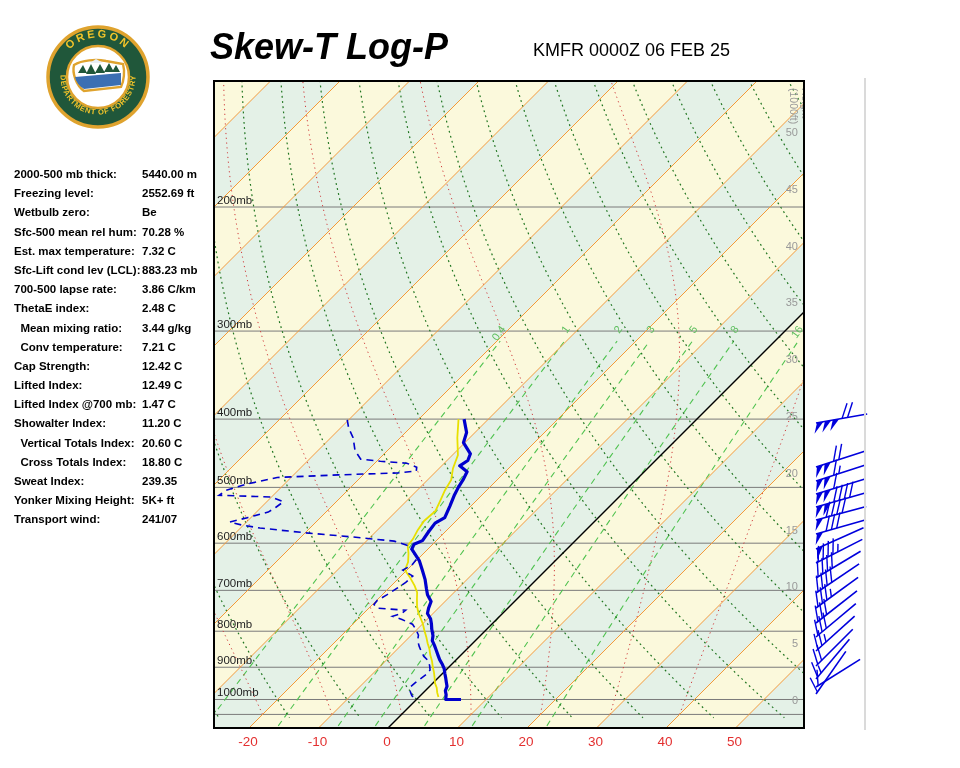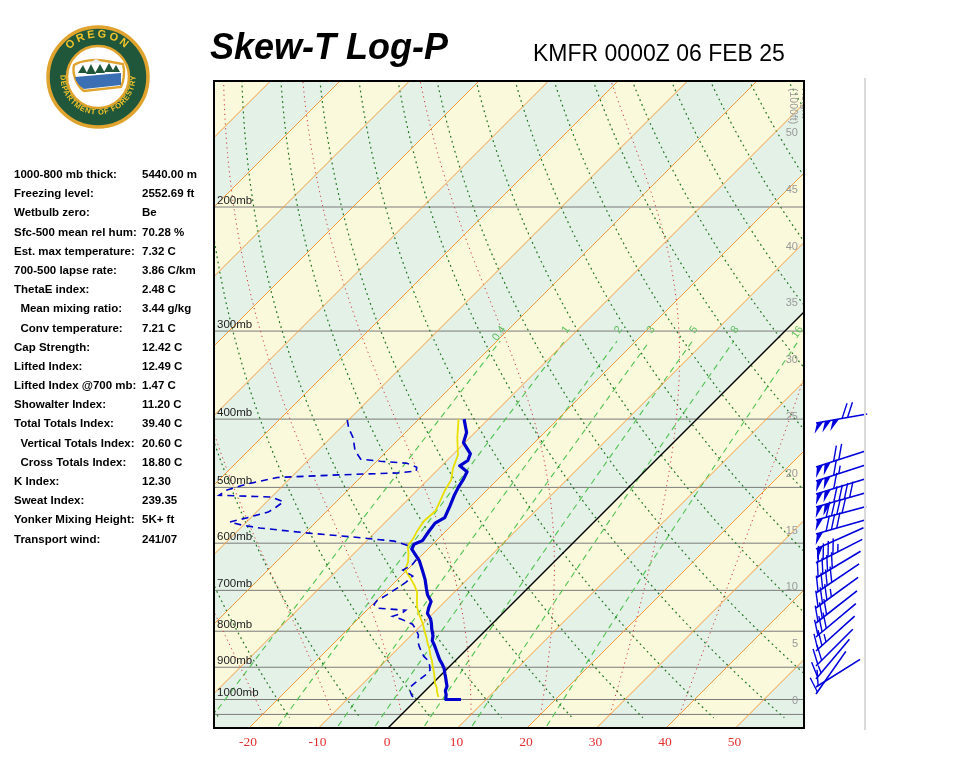--- a/index.html
+++ b/index.html
@@ -1,28 +1,28 @@
 <!DOCTYPE html>
 <html><head>
 <meta charset="utf-8">
 <style>
   html,body{margin:0;padding:0;background:#fff;}
   body{width:960px;height:768px;position:relative;overflow:hidden;
        font-family:"Liberation Sans","DejaVu Sans",sans-serif;}
   #logo{position:absolute;left:38px;top:17px;width:120px;height:120px;}
   #title{position:absolute;left:210px;top:26px;font-size:36px;font-weight:bold;
          font-style:italic;color:#000;letter-spacing:0px;}
-  #station{position:absolute;left:533px;top:40px;font-size:23px;color:#000;}
+  #station{position:absolute;left:533px;top:40px;font-size:18px;color:#000;}
   #stats{position:absolute;left:14px;top:163px;width:200px;}
   .srow{height:19.2px;line-height:19.2px;white-space:nowrap;}
   .slabel{display:inline-block;width:128px;font-size:11.5px;font-weight:bold;color:#000;}
   .svalue{font-size:11.5px;font-weight:bold;color:#000;margin-top:32px;}
   #chart{position:absolute;left:213px;top:80px;width:592px;height:649px;}
   #chart svg{display:block;}
-  #temp-axis{position:absolute;left:213px;top:734px;width:592px;height:20px;font-family:Liberation Serif, serif;}
+  #temp-axis{position:absolute;left:213px;top:734px;width:592px;height:20px;}
   .taxlab{position:absolute;top:0;width:44px;text-align:center;font-size:13.5px;color:#e33030;}
   #barbs{position:absolute;left:800px;top:388px;width:160px;height:330px;}
   #vdivider{position:absolute;left:864px;top:78px;width:2px;height:652px;background:#dadada;}
 </style>
 </head>
 <body>
 
 <div id="logo">
   <svg width="120" height="120" viewBox="0 0 120 120">
     <defs>
@@ -45,35 +45,38 @@
     </g>
   </svg>
 </div>
 
 <div id="title">Skew-T Log-P</div>
 <div id="station">KMFR 0000Z 06 FEB 25</div>
 
 <div id="stats">
 
 <div class="srow">
-    <span class="slabel">1000-800 mb thick:</span><span class="svalue">5440.00 m</span>
+    <span class="slabel">2000-500 mb thick:</span><span class="svalue">5440.00 m</span>
   </div>
     <div class="srow">
     <span class="slabel">Freezing level:</span><span class="svalue">2552.69 ft</span>
   </div>
     <div class="srow">
     <span class="slabel">Wetbulb zero:</span><span class="svalue">Be</span>
   </div>
     <div class="srow">
     <span class="slabel">Sfc-500 mean rel hum:</span><span class="svalue">70.28 %</span>
   </div>
     <div class="srow">
     <span class="slabel">Est. max temperature:</span><span class="svalue">7.32 C</span>
   </div>
     <div class="srow">
+    <span class="slabel">Sfc-Lift cond lev (LCL):</span><span class="svalue">883.23 mb</span>
+  </div>
+    <div class="srow">
     <span class="slabel">700-500 lapse rate:</span><span class="svalue">3.86 C/km</span>
   </div>
     <div class="srow">
     <span class="slabel">ThetaE index:</span><span class="svalue">2.48 C</span>
   </div>
     <div class="srow">
     <span class="slabel">&nbsp;&nbsp;Mean mixing ratio:</span><span class="svalue">3.44 g/kg</span>
   </div>
     <div class="srow">
     <span class="slabel">&nbsp;&nbsp;Conv temperature:</span><span class="svalue">7.21 C</span>
@@ -84,30 +87,24 @@
     <div class="srow">
     <span class="slabel">Lifted Index:</span><span class="svalue">12.49 C</span>
   </div>
     <div class="srow">
     <span class="slabel">Lifted Index @700 mb:</span><span class="svalue">1.47 C</span>
   </div>
     <div class="srow">
     <span class="slabel">Showalter Index:</span><span class="svalue">11.20 C</span>
   </div>
     <div class="srow">
-    <span class="slabel">Total Totals Index:</span><span class="svalue">39.40 C</span>
-  </div>
-    <div class="srow">
     <span class="slabel">&nbsp;&nbsp;Vertical Totals Index:</span><span class="svalue">20.60 C</span>
   </div>
     <div class="srow">
     <span class="slabel">&nbsp;&nbsp;Cross Totals Index:</span><span class="svalue">18.80 C</span>
-  </div>
-    <div class="srow">
-    <span class="slabel">K Index:</span><span class="svalue">12.30</span>
   </div>
     <div class="srow">
     <span class="slabel">Sweat Index:</span><span class="svalue">239.35</span>
   </div>
     <div class="srow">
     <span class="slabel">Yonker Mixing Height:</span><span class="svalue">5K+ ft</span>
   </div>
     <div class="srow">
     <span class="slabel">Transport wind:</span><span class="svalue">241/07</span>
   </div>

